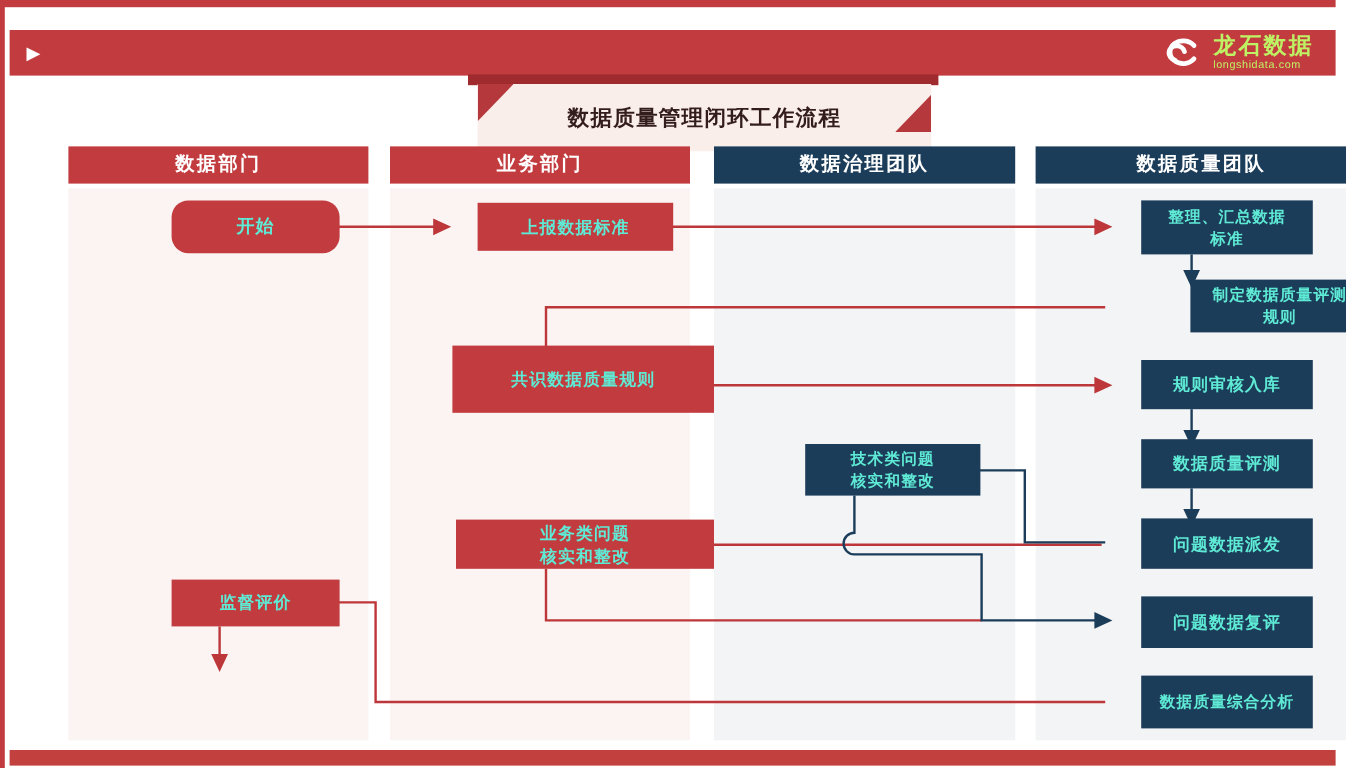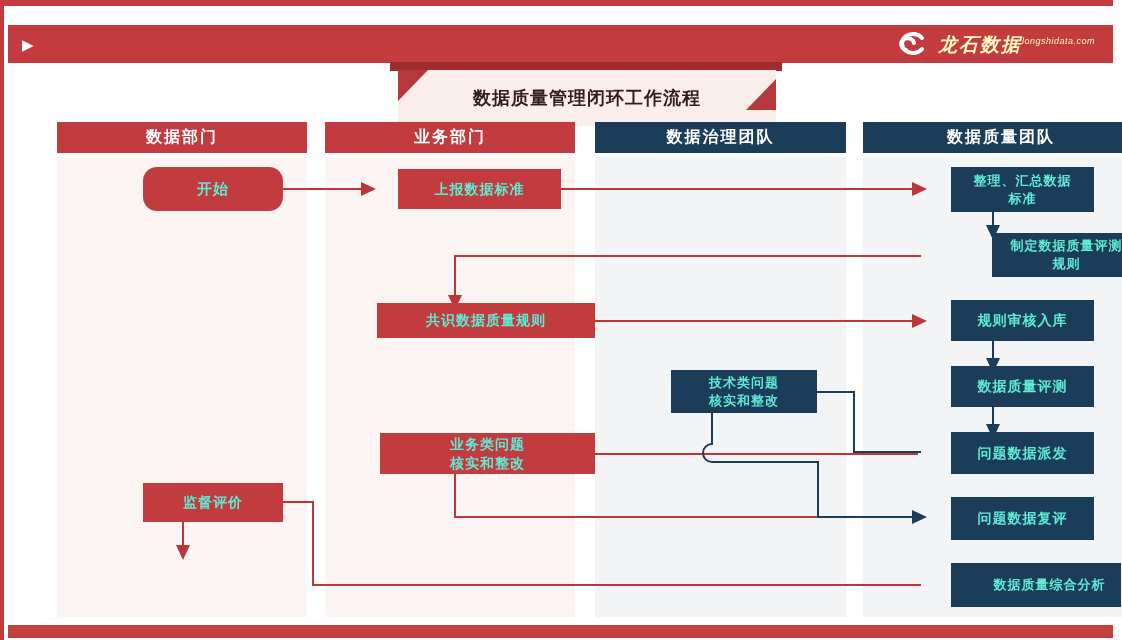--- a/index.html
+++ b/index.html
@@ -11,21 +11,21 @@
   .left-strip{position:absolute;left:0;top:0;width:4px;height:640px;background:#c23b3e;}
   .bottom-bar{position:absolute;left:8px;top:625px;width:1105px;height:13px;background:#c2413f;}
 
   
   .header{position:absolute;left:8px;top:25px;width:1105px;height:38px;background:#c23b3e;
           display:flex;align-items:center;color:#fff;}
   .play{margin-left:14px;font-size:15px;line-height:1;}
   .header-title{margin-left:12px;font-size:21px;font-weight:bold;letter-spacing:3px;}
   .logo{position:absolute;right:18px;top:0;height:38px;display:flex;align-items:center;gap:8px;}
   .logo svg{display:block;}
-  .logo-text{display:flex;flex-direction:row;line-height:1;color:#fef9c3;font-style:italic;}
+  .logo-text{display:flex;flex-direction:column;line-height:1;color:#bef264;}
   .logo-name{font-size:19px;font-weight:bold;letter-spacing:2px;}
   .logo-domain{font-size:9px;margin-top:2px;letter-spacing:.5px;}
 
   
   .banner-topbar{position:absolute;left:390px;top:62px;width:392px;height:9px;background:#a02b2e;}
   .banner{position:absolute;left:398px;top:70px;width:378px;height:56px;background:#faeeeb;
           display:flex;align-items:center;justify-content:center;}
   .banner-title{font-size:18px;font-weight:bold;color:#331c1c;letter-spacing:1px;}
   .corner{position:absolute;width:30px;height:31px;background:#b5393c;}
   .corner-tl{left:398px;top:70px;clip-path:polygon(0 0,100% 0,0 100%);}
@@ -43,28 +43,28 @@
 
   
   .node{position:absolute;display:flex;align-items:center;justify-content:center;color:#5eead4;
         font-size:14px;font-weight:bold;text-align:center;white-space:pre-line;line-height:1.35;
         letter-spacing:1px;margin-left:30px;}
   .red{background:#c23b3e;} .blue{background:#1c3d5a;}
   .n-start{left:113px;top:167px;width:140px;height:44px;border-radius:14px;font-size:15px;}
   .n-report{left:368px;top:169px;width:163px;height:40px;}
   .n-organize{left:921px;top:167px;width:143px;height:45px;font-size:13px;}
   .n-define{left:962px;top:233px;width:149px;height:44px;font-size:13px;}
-  .n-consensus{left:347px;top:303px;width:218px;height:35px;}
+  .n-consensus{left:347px;top:288px;width:218px;height:56px;}
   .n-audit{left:921px;top:300px;width:143px;height:41px;}
   .n-eval{left:921px;top:366px;width:143px;height:41px;}
   .n-tech{left:641px;top:370px;width:146px;height:43px;font-size:13px;}
   .n-dispatch{left:921px;top:432px;width:143px;height:42px;}
   .n-biz{left:350px;top:433px;width:215px;height:41px;}
   .n-review{left:921px;top:497px;width:143px;height:43px;}
-  .n-analysis{left:921px;top:563px;width:143px;height:44px;font-size:13px;padding-left:27px;}
+  .n-analysis{left:921px;top:563px;width:143px;height:44px;font-size:13px;}
   .n-supervise{left:113px;top:483px;width:140px;height:39px;}
   .n-end{left:113px;top:553px;width:140px;height:44px;border-radius:16px;font-size:15px;}
 
   
   .connectors{position:absolute;left:0;top:0;width:1122px;height:640px;pointer-events:none;}
   .cl-red{stroke:#bd3639;stroke-width:2;fill:none;}
   .cl-blue{stroke:#1c3d5a;stroke-width:2;fill:none;}
 </style>
 </head>
 <body>

